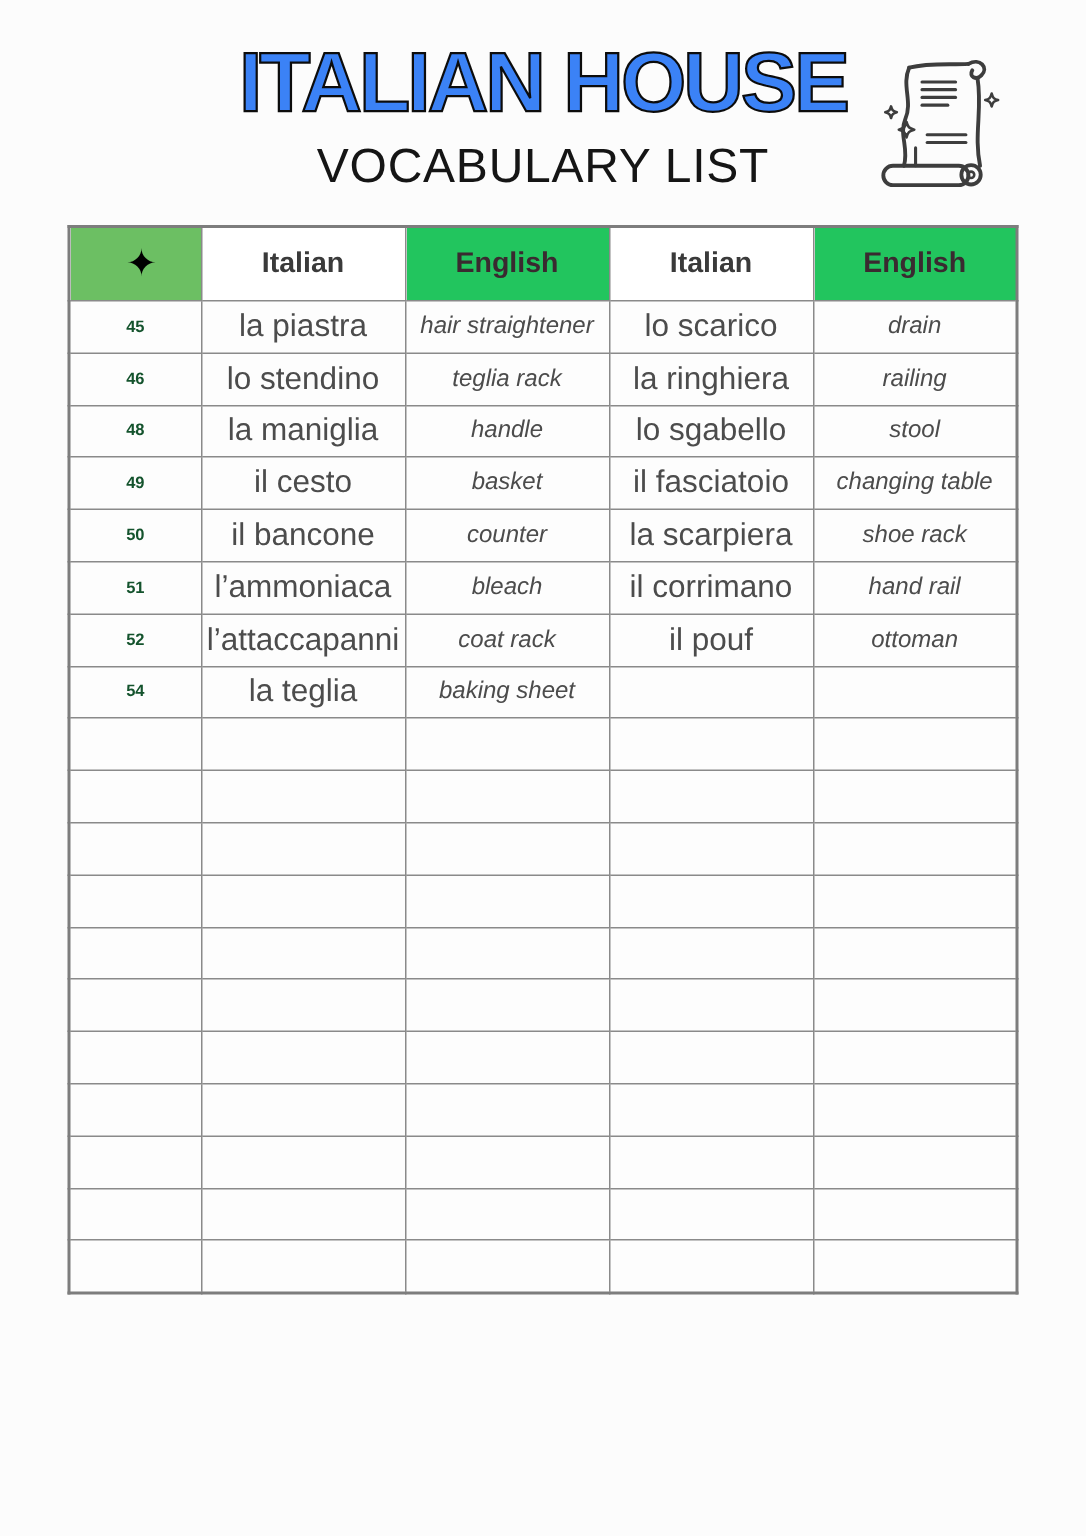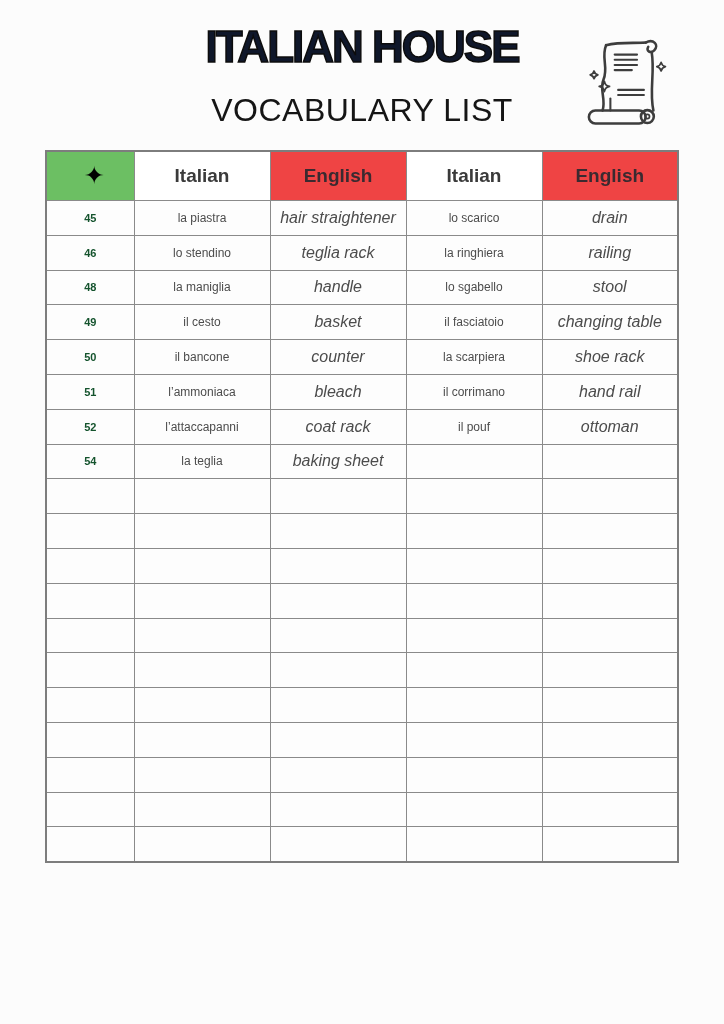--- a/index.html
+++ b/index.html
@@ -7,23 +7,23 @@
     position:relative;
     width:724px;height:1024px;
     background:#fcfcfc;
     font-family:"Liberation Sans",sans-serif;
     overflow:hidden;
   }
   
   .doc-title{
     position:absolute;top:22px;left:0;width:724px;
     text-align:center;
-    font-size:44px;font-weight:900;
+    font-size:56px;font-weight:900;
     letter-spacing:-2px;
-    color:#0f172a;
+    color:#3b82f6;
     -webkit-text-stroke:1.5px #0c0c0c;
     margin:0;
   }
   .doc-subtitle{
     position:absolute;top:92px;left:0;width:724px;
     text-align:center;
     font-size:32px;font-weight:400;
     letter-spacing:0.5px;
     color:#151515;
   }
@@ -47,35 +47,35 @@
     overflow:hidden;
     white-space:nowrap;
     padding:0;
   }
   table.vocab thead tr{height:48px;}
   table.vocab tbody tr{height:34.8px;}
   th.head{
     font-size:19px;font-weight:bold;color:#3a3a3a;
     background:#ffffff;
   }
-  th.head-red{background:#ef4444;color:#3a2a30;}
+  th.head-red{background:#22c55e;color:#3a2a30;}
   th.head-num{
     background:#6cbf63;
     text-align:left;
   }
   .corner-star{
     display:inline-block;
     padding-left:8px;
     font-family:"DejaVu Sans",sans-serif;
     font-size:25px;line-height:48px;
     color:#000;
     font-weight:normal;
   }
   td.num{font-size:11px;font-weight:bold;color:#14532d;}
-  td.it{font-size:12px;color:#4c4c4c;}
+  td.it{font-size:21px;color:#4c4c4c;}
   td.en{font-size:16px;font-style:italic;color:#4c4c4c;margin-left:48px;}
 </style>
 </head>
 <body>
 
 <div class="page">
 
   <h1 class="doc-title">ITALIAN HOUSE</h1>
   <div class="doc-subtitle">VOCABULARY LIST</div>
 

